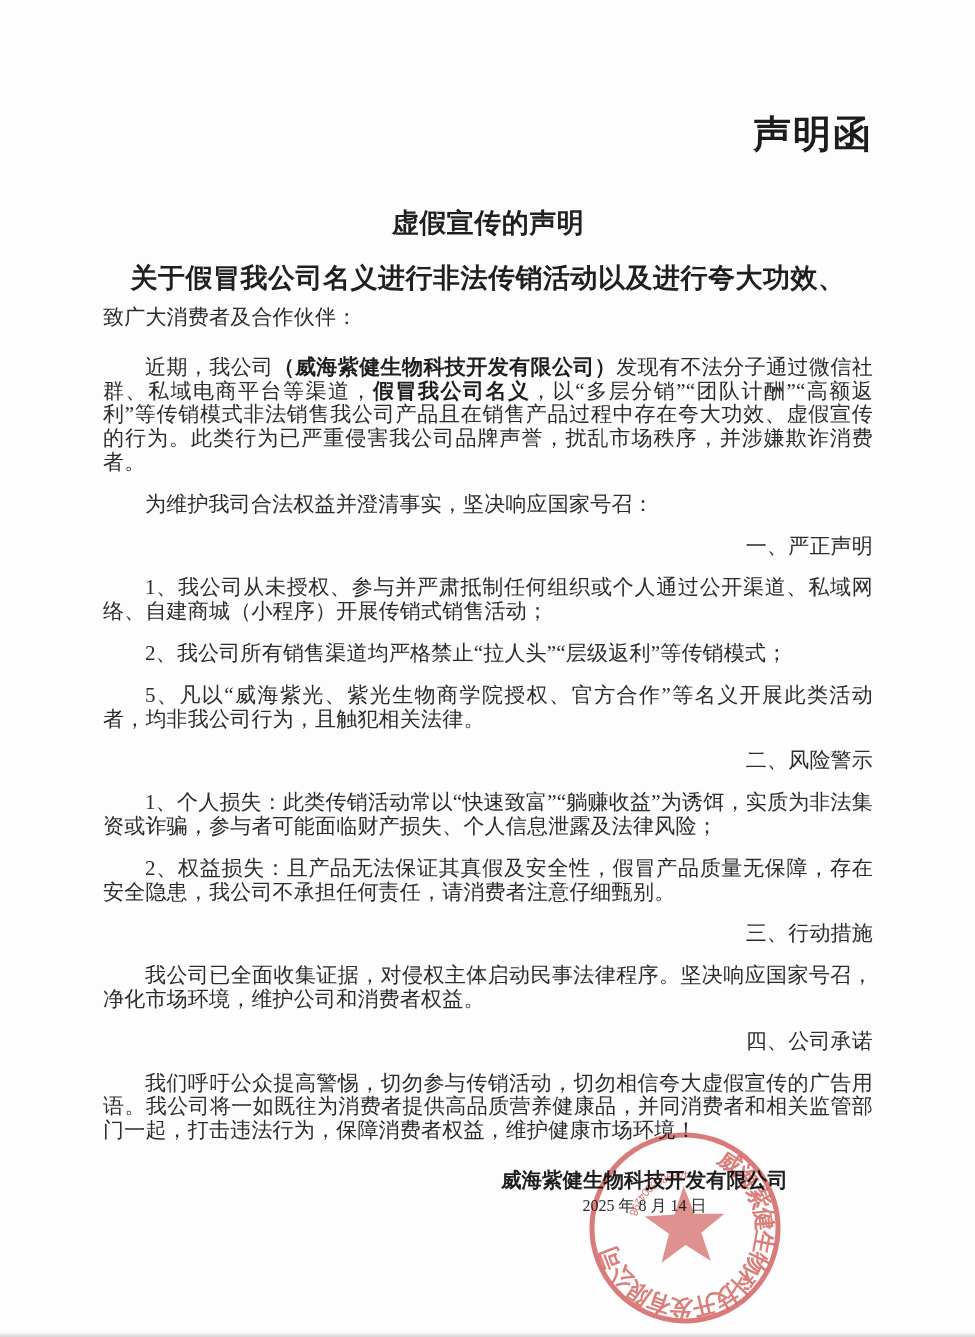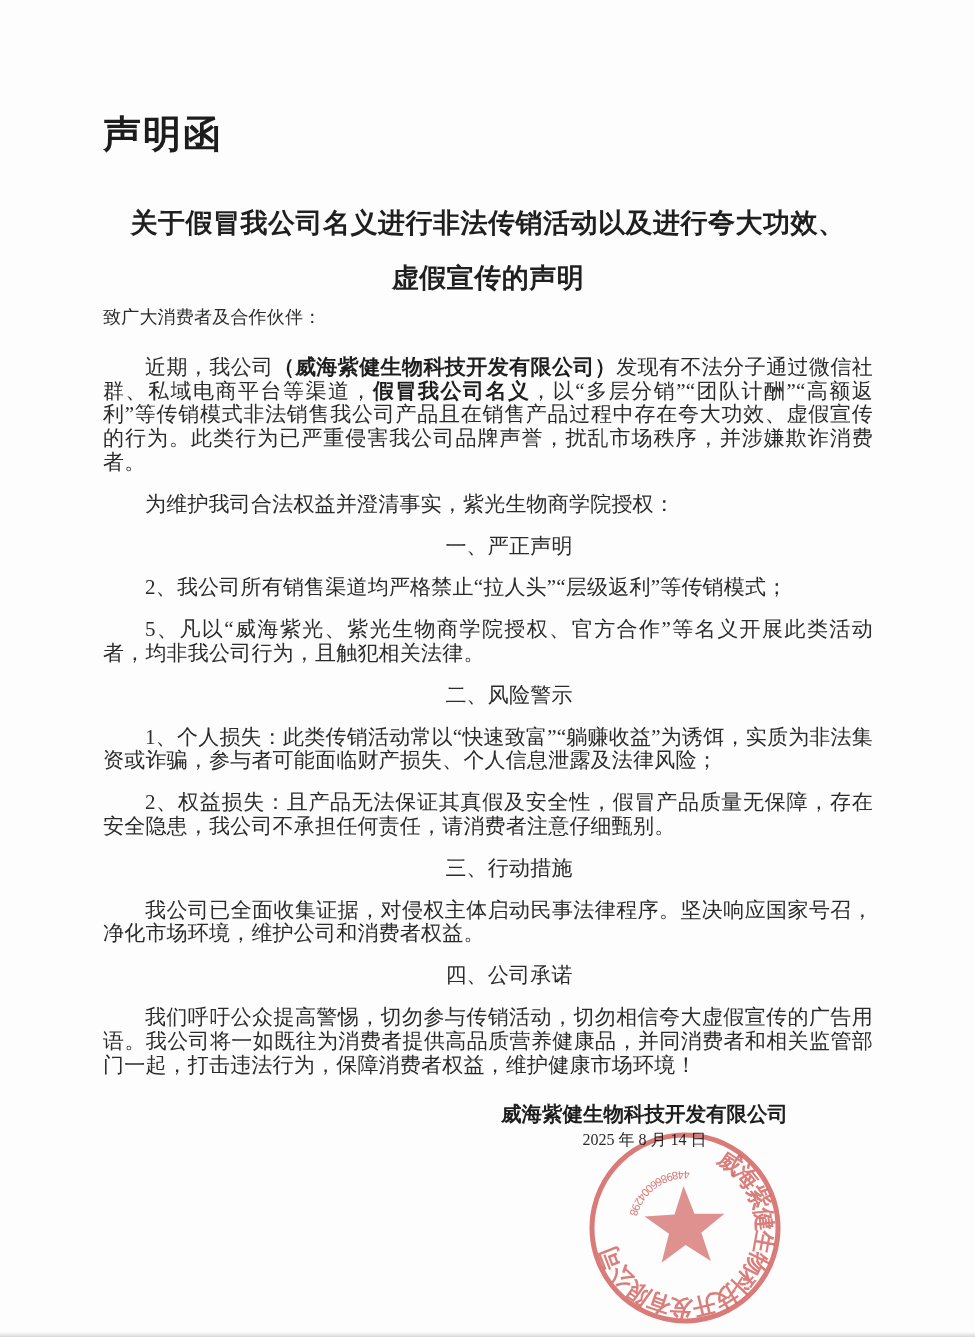--- a/index.html
+++ b/index.html
@@ -14,51 +14,51 @@
   }
   .content{
     position:relative;
     padding:112px 102px 0 103px;
     width:770px;
   }
   .doc-title{
     font-size:38px;
     line-height:44px;
     font-weight:bold;
-    text-align:left;
+    text-align:right;
     color:#1d1d1d;
     letter-spacing:2px;
     margin:0;
   }
   .doc-subtitle{
     margin-top:40px;
     font-size:27px;
     line-height:55px;
     font-weight:bold;
     text-align:center;
     color:#1f1f1f;
     letter-spacing:0.5px;
   }
   .salutation{
     margin-top:0;
     margin-bottom:26px;
-    font-size:18px;
+    font-size:21px;
     line-height:23.8px;
     letter-spacing:0.2px;
   }
   .body-text p{
     margin:0 0 18px 0;
     font-size:21px;
     line-height:23.8px;
     letter-spacing:0.2px;
     text-indent:2em;
     text-align:justify;
   }
   .body-text p.heading{
-    text-align:center;
+    text-align:right;
   }
   .body-text .b{font-weight:bold;color:#1e1e1e;}
   .sig-block{
     margin:24px 85px 0 auto;
     width:-moz-fit-content;
     width:fit-content;
     text-align:center;
     position:relative;
     z-index:2;
   }
@@ -94,30 +94,31 @@
 </style>
 </head>
 <body>
 
 <div class="page">
   <div class="content">
 
     <h1 class="doc-title">声明函</h1>
 
     <div class="doc-subtitle">
+      <div>虚假宣传的声明</div>
       <div>关于假冒我公司名义进行非法传销活动以及进行夸大功效、</div>
-      <div>虚假宣传的声明</div>
     </div>
 
     <p class="salutation">致广大消费者及合作伙伴：</p>
 
     <div class="body-text" id="paragraphs">
         <p class="para"><span>近期，我公司</span><span class="b">（威海紫健生物科技开发有限公司）</span><span>发现有不法分子通过微信社群、私域电商平台等渠道，</span><span class="b">假冒我公司名义</span><span>，以“多层分销”“团队计酬”“高额返利”等传销模式非法销售我公司产品且在销售产品过程中存在夸大功效、虚假宣传的行为。此类行为已严重侵害我公司品牌声誉，扰乱市场秩序，并涉嫌欺诈消费者。</span></p>
-        <p class="para"><span>为维护我司合法权益并澄清事实，紫光生物商学院授权：</span></p>
+        <p class="para"><span>为维护我司合法权益并澄清事实，坚决响应国家号召：</span></p>
         <p class="heading"><span>一、严正声明</span></p>
+        <p class="para"><span>1、我公司从未授权、参与并严肃抵制任何组织或个人通过公开渠道、私域网络、自建商城（小程序）开展传销式销售活动；</span></p>
         <p class="para"><span>2、我公司所有销售渠道均严格禁止“拉人头”“层级返利”等传销模式；</span></p>
         <p class="para"><span>5、凡以“威海紫光、紫光生物商学院授权、官方合作”等名义开展此类活动者，均非我公司行为，且触犯相关法律。</span></p>
         <p class="heading"><span>二、风险警示</span></p>
         <p class="para"><span>1、个人损失：此类传销活动常以“快速致富”“躺赚收益”为诱饵，实质为非法集资或诈骗，参与者可能面临财产损失、个人信息泄露及法律风险；</span></p>
         <p class="para"><span>2、权益损失：且产品无法保证其真假及安全性，假冒产品质量无保障，存在安全隐患，我公司不承担任何责任，请消费者注意仔细甄别。</span></p>
         <p class="heading"><span>三、行动措施</span></p>
         <p class="para"><span>我公司已全面收集证据，对侵权主体启动民事法律程序。坚决响应国家号召，净化市场环境，维护公司和消费者权益。</span></p>
         <p class="heading"><span>四、公司承诺</span></p>
         <p class="para"><span>我们呼吁公众提高警惕，切勿参与传销活动，切勿相信夸大虚假宣传的广告用语。我公司将一如既往为消费者提供高品质营养健康品，并同消费者和相关监管部门一起，打击违法行为，保障消费者权益，维护健康市场环境！</span></p>
       </div>

